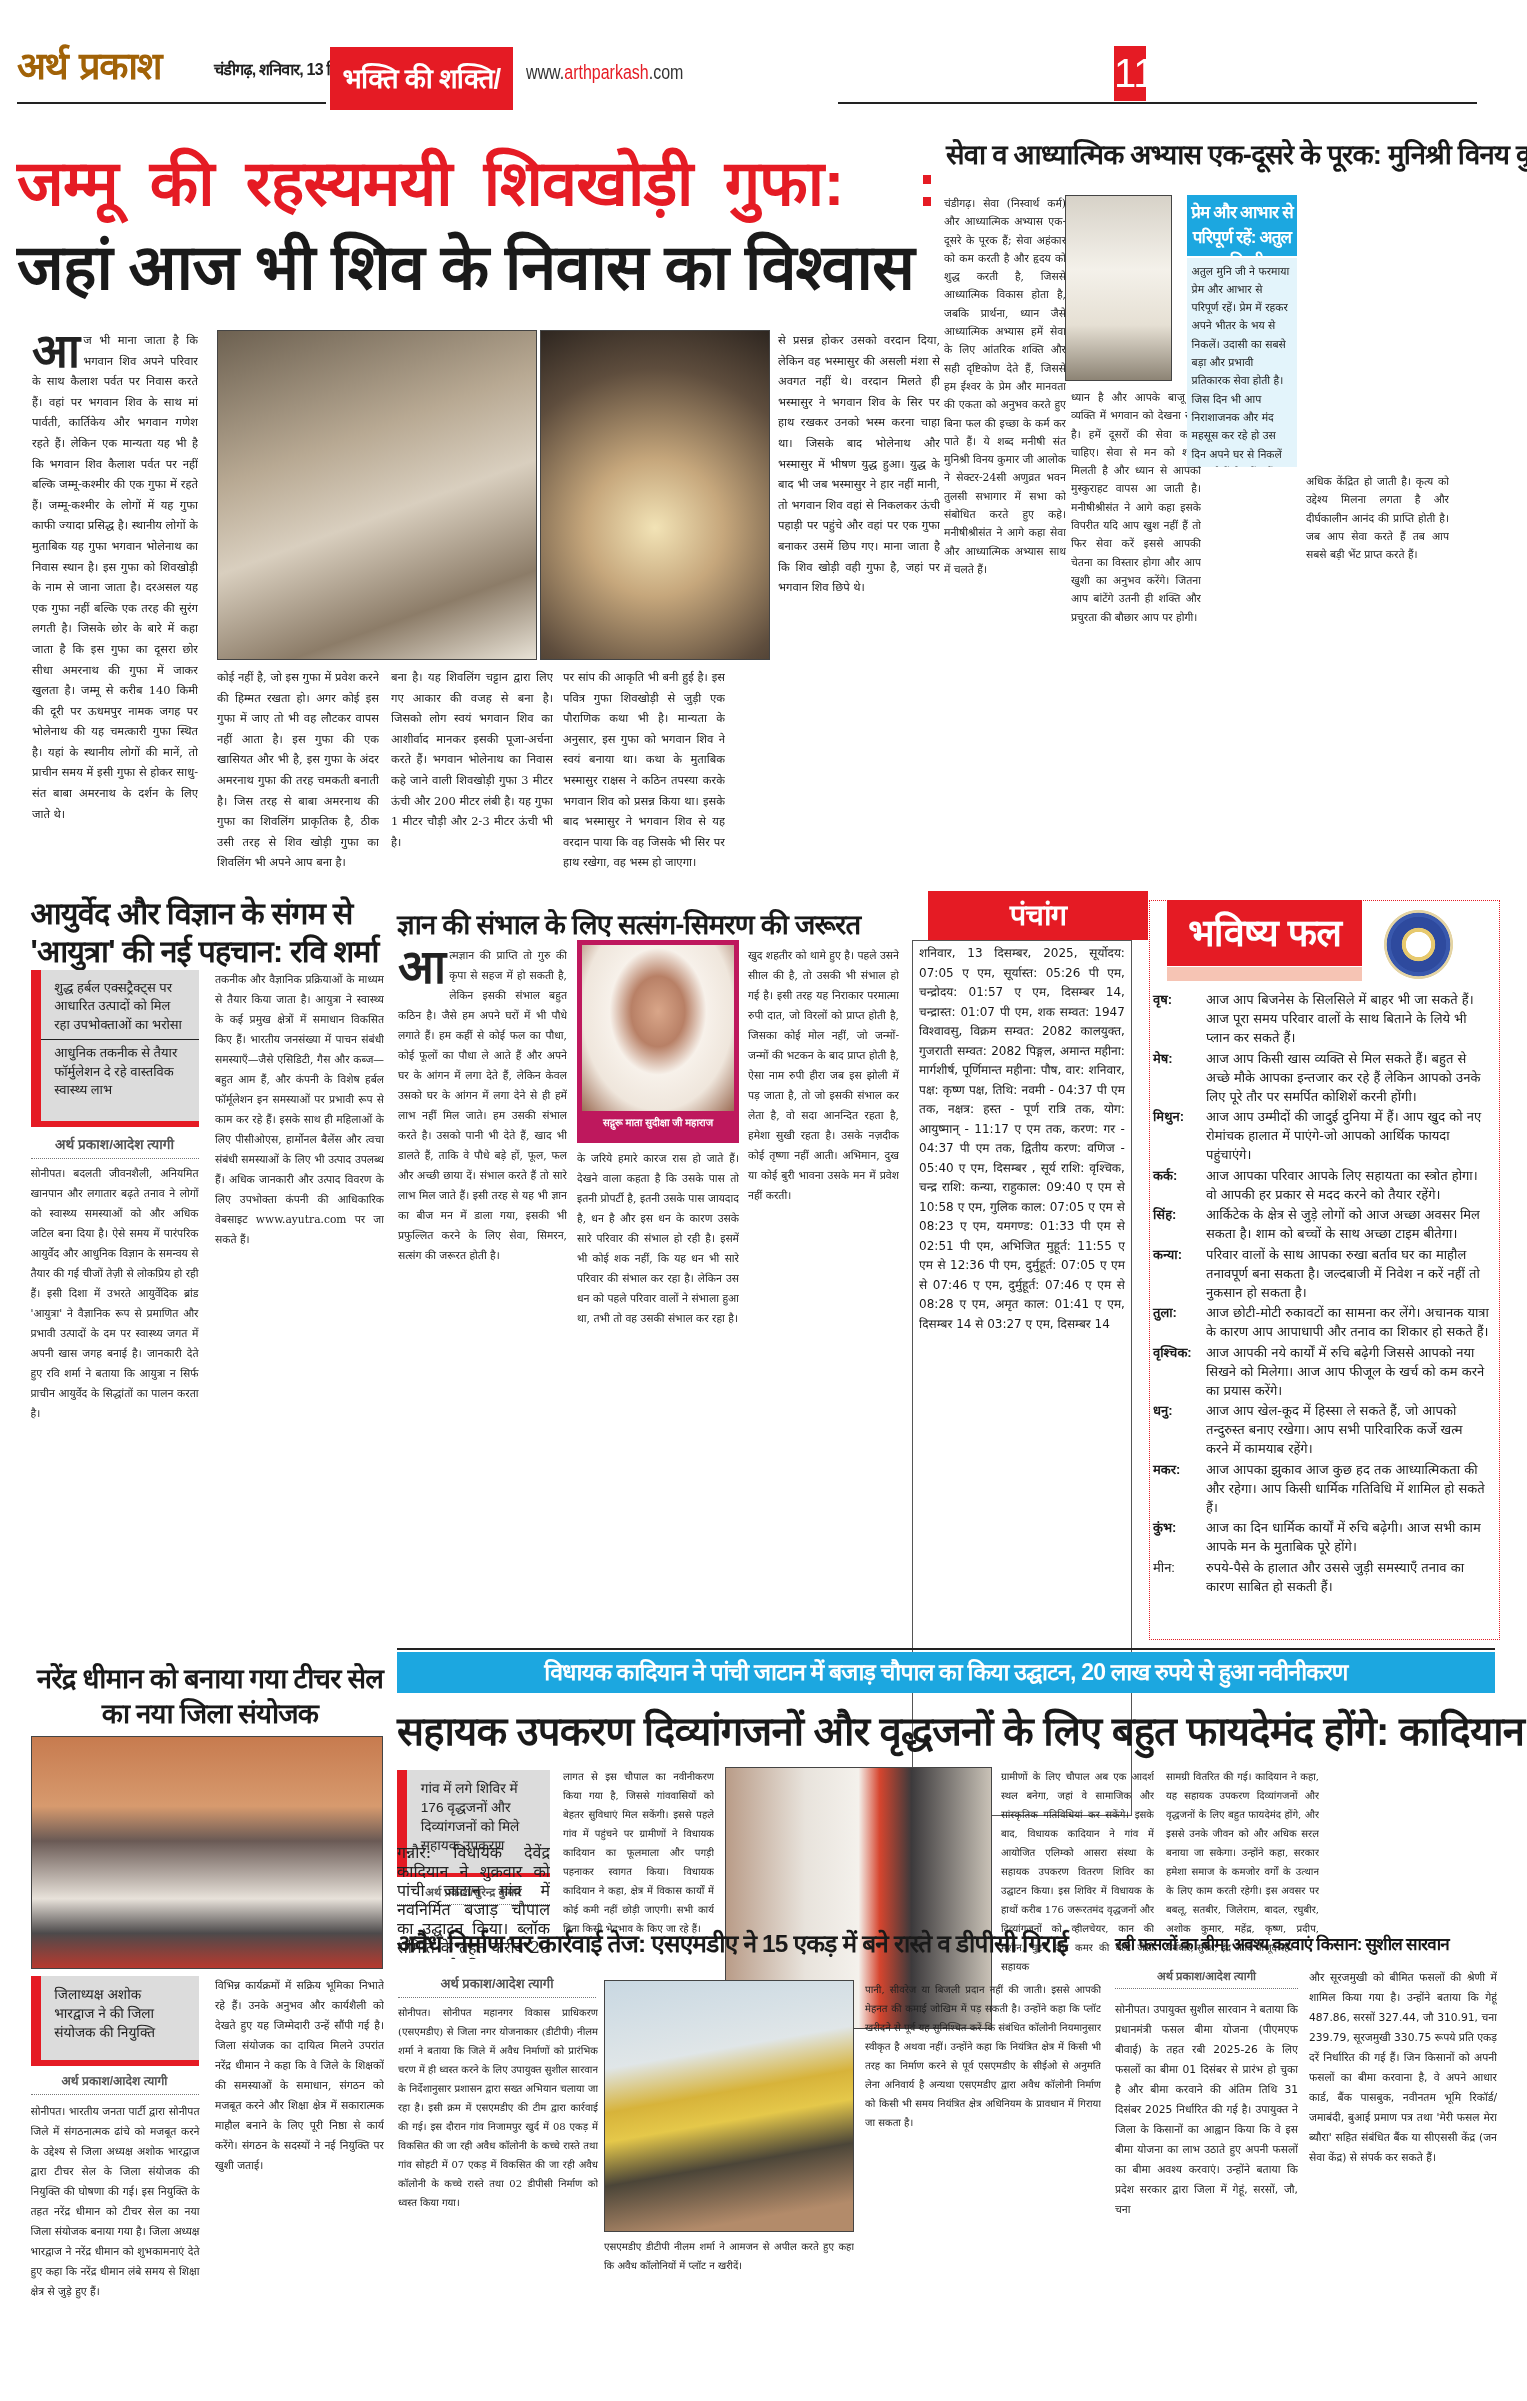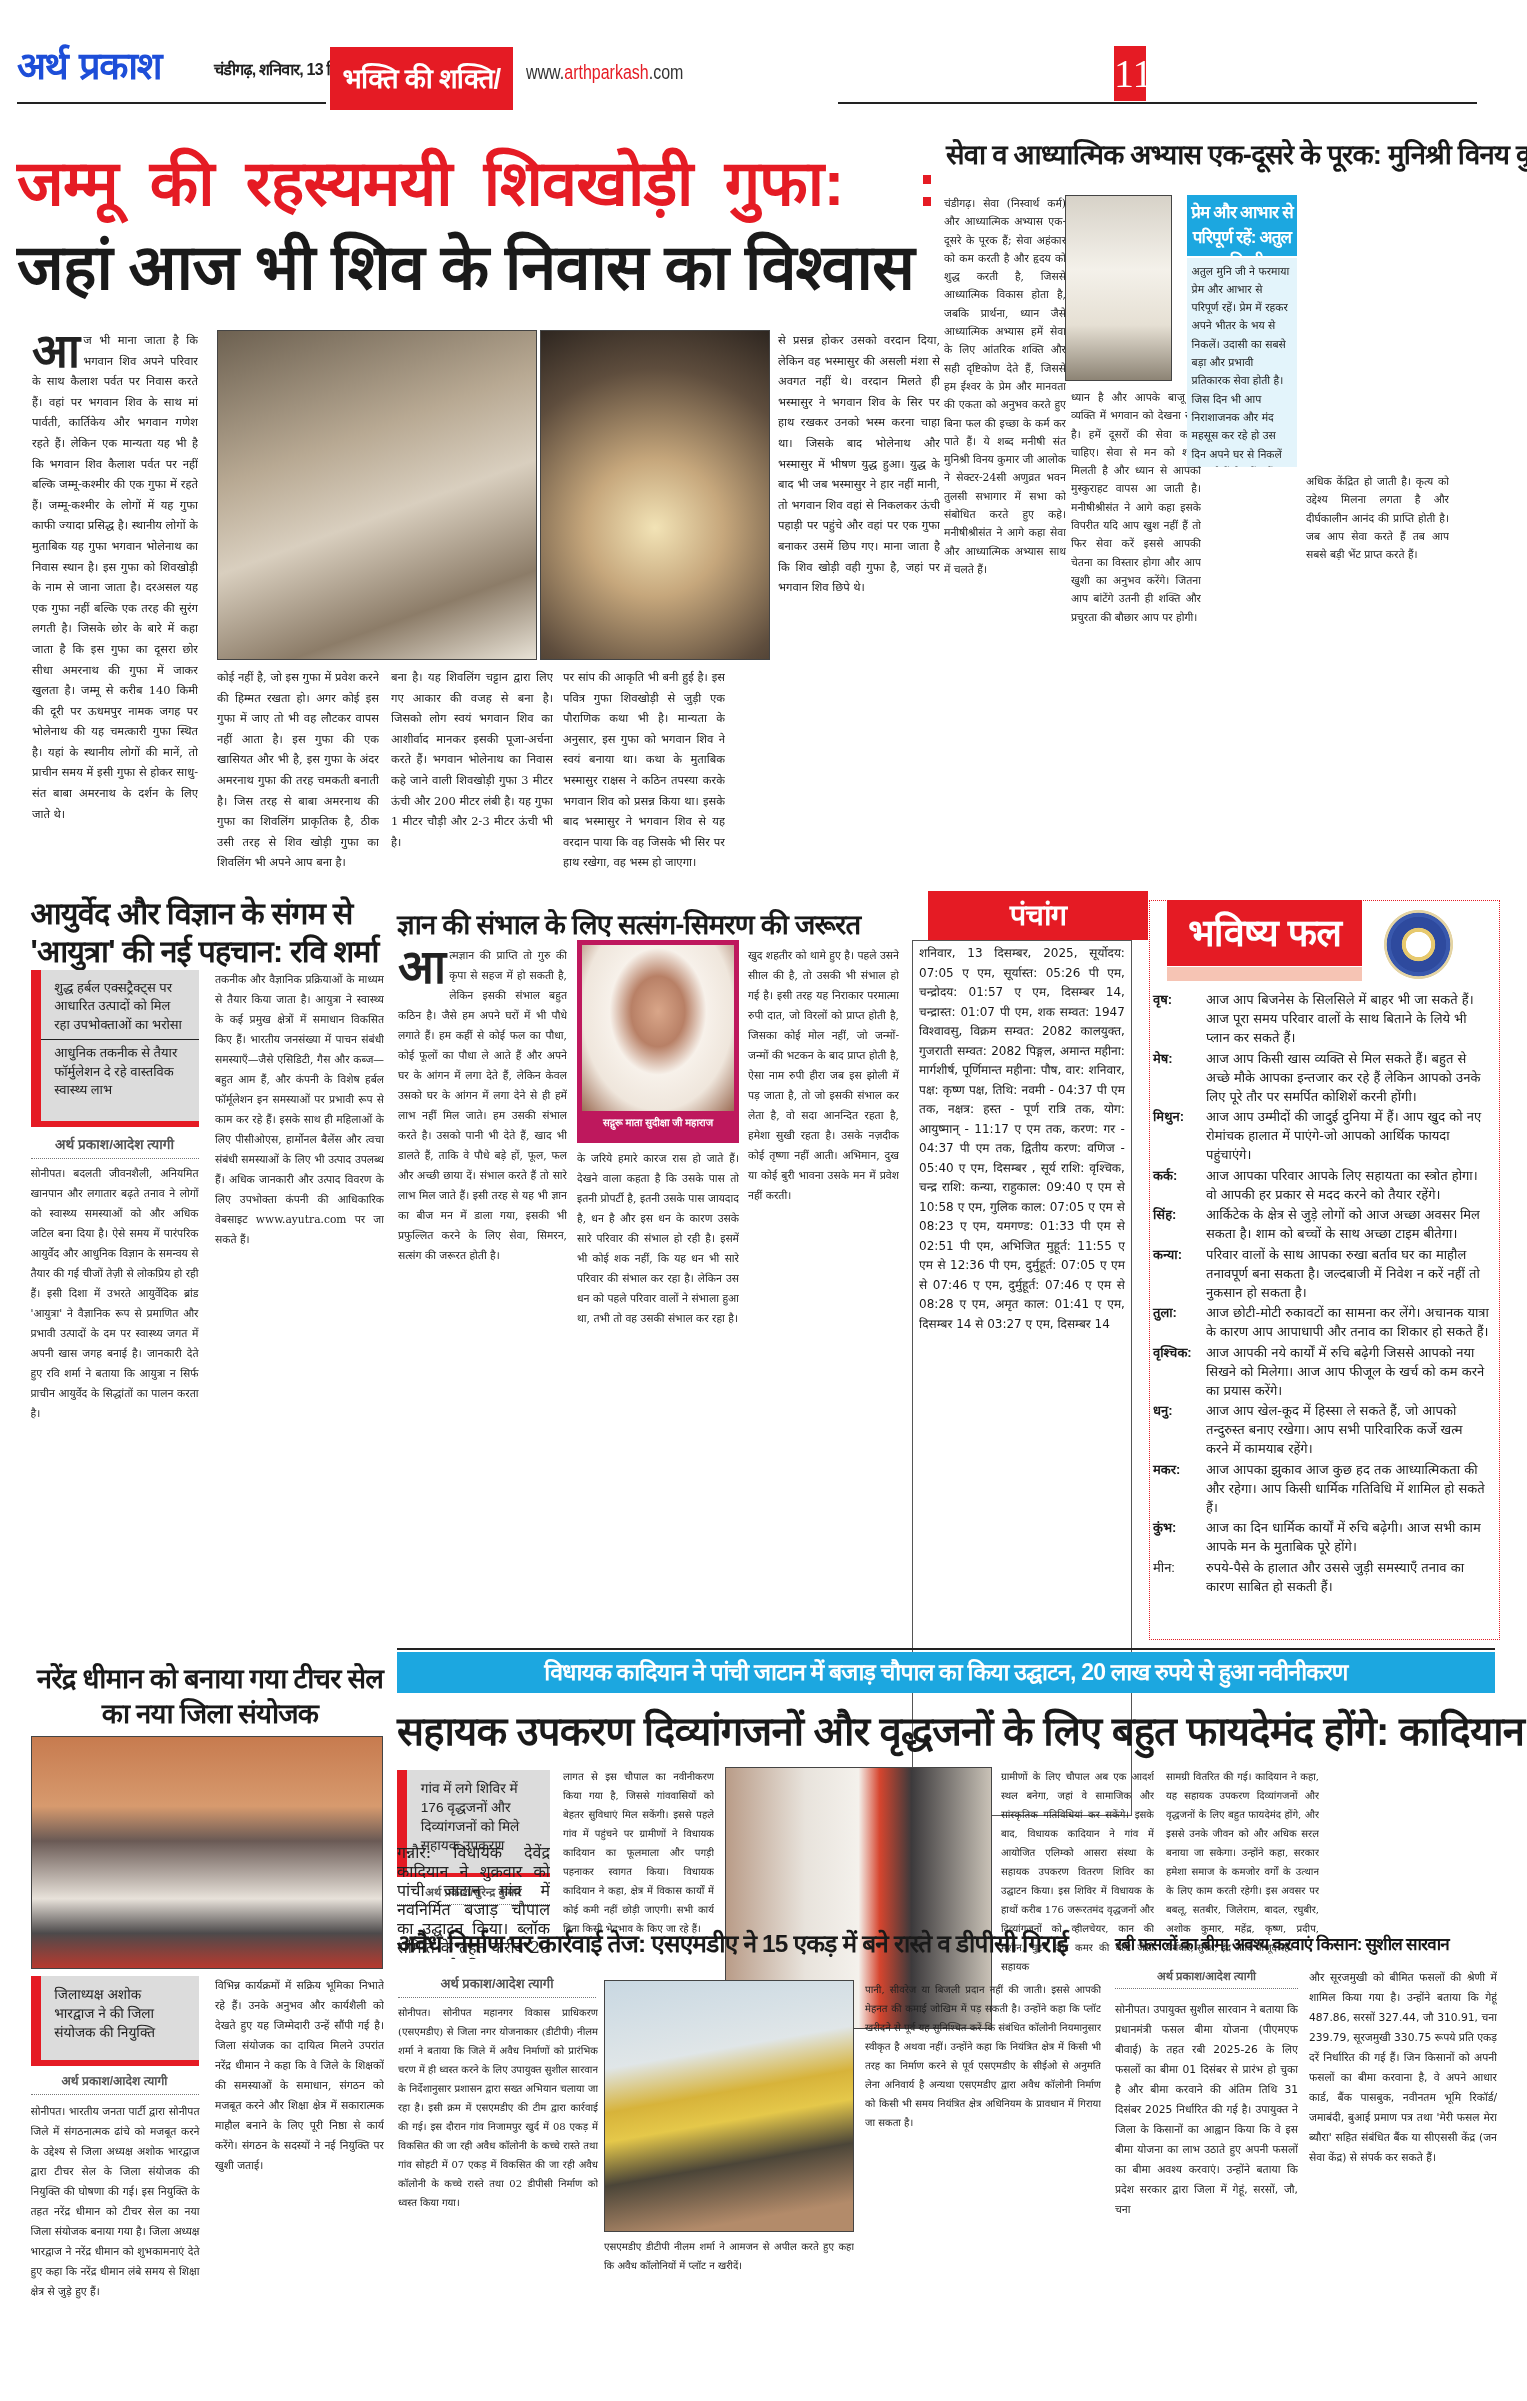--- a/index.html
+++ b/index.html
@@ -13,29 +13,29 @@
 .sidebox{background:#dcdcdc;border-left:10.7px solid #e51b24;border-bottom:6.1px solid #e51b24;padding:9.2px 13.7px;font-family:"Liberation Sans",sans-serif;font-size:18.3px;line-height:26px;color:#222}
 .sidebox .sep{border-top:1.5px solid #222;margin:4.6px -13.7px;}
 .col{overflow:hidden}
 .drop{float:left;font-size:47px;line-height:41px;font-weight:bold;margin-right:3.1px;font-family:"DejaVu Serif",serif}
 .rashi-row{display:flex;font-size:13px;line-height:19px;font-family:"DejaVu Sans",sans-serif;margin-bottom:1.5px}
 .rashi-row b{width:53px;flex:none;font-family:"Liberation Sans",sans-serif}
 </style>
 </head>
 <body>
 
-<div class="abs cond" style="left:17px;top:43px;font-size:38px;line-height:46px;color:#1d4ed8;font-family:'DejaVu Serif',serif;font-weight:bold;letter-spacing:-1.5px">अर्थ प्रकाश</div>
+<div class="abs cond" style="left:17px;top:43px;font-size:38px;line-height:46px;color:#a16207;font-family:'DejaVu Serif',serif;font-weight:bold;letter-spacing:-1.5px">अर्थ प्रकाश</div>
 <div class="abs cond" style="left:214px;top:58px;font-size:16px;color:#222">चंडीगढ़, शनिवार, 13 दिसंबर, 2025</div>
 <div class="abs rule" style="left:17px;top:102px;width:309px;height:2.3px"></div>
 <div class="abs cond" style="left:330px;top:47px;width:183px;height:63px;background:#e51b24;color:#fff;font-size:27.5px;line-height:63px;text-align:center;letter-spacing:-0.8px">भक्ति की शक्ति/अन्य</div>
 <div class="abs" style="left:526px;top:61px;font-family:'Liberation Sans',sans-serif;font-size:20px;color:#333;transform:scaleX(.8);transform-origin:left">
   <span>www.</span><span style="color:#e51b24">arthparkash</span><span>.com</span>
 </div>
 <div class="abs rule" style="left:838px;top:102px;width:639px;height:2.3px"></div>
-<div class="abs" style="left:1114px;top:46px;width:32px;height:55px;background:#e51b24;color:#fff;font-family:Liberation Serif, serif;font-size:40px;line-height:55px;text-align:center;transform:scaleX(1.0)">11</div>
+<div class="abs" style="left:1114px;top:46px;width:32px;height:55px;background:#e51b24;color:#fff;font-family:Liberation Sans, sans-serif;font-size:40px;line-height:55px;text-align:center;transform:scaleX(1.0)">11</div>
 
 <div class="abs cond" style="left:17px;top:145px;width:915px;font-size:63px;line-height:76px;color:#e51b24;word-spacing:15.3px">जम्मू की रहस्यमयी शिवखोड़ी गुफा:</div>
 <div class="abs cond" style="left:17px;top:229px;width:915px;font-size:63px;line-height:76px;color:#1a1a1a">जहां आज भी शिव के निवास का विश्वास</div>
 
 <div class="abs txt col" style="left:32px;top:330px;width:166px;height:549px">
   <span class="drop">आ</span><span>ज भी माना जाता है कि भगवान शिव अपने परिवार के साथ कैलाश पर्वत पर निवास करते हैं। वहां पर भगवान शिव के साथ मां पार्वती, कार्तिकेय और भगवान गणेश रहते हैं। लेकिन एक मान्यता यह भी है कि भगवान शिव कैलाश पर्वत पर नहीं बल्कि जम्मू-कश्मीर की एक गुफा में रहते हैं। जम्मू-कश्मीर के लोगों में यह गुफा काफी ज्यादा प्रसिद्ध है। स्थानीय लोगों के मुताबिक यह गुफा भगवान भोलेनाथ का निवास स्थान है। इस गुफा को शिवखोड़ी के नाम से जाना जाता है। दरअसल यह एक गुफा नहीं बल्कि एक तरह की सुरंग लगती है। जिसके छोर के बारे में कहा जाता है कि इस गुफा का दूसरा छोर सीधा अमरनाथ की गुफा में जाकर खुलता है। जम्मू से करीब 140 किमी की दूरी पर ऊधमपुर नामक जगह पर भोलेनाथ की यह चमत्कारी गुफा स्थित है। यहां के स्थानीय लोगों की मानें, तो प्राचीन समय में इसी गुफा से होकर साधु-संत बाबा अमरनाथ के दर्शन के लिए जाते थे।</span>
 </div>
 <div class="abs photo" style="left:217px;top:330px;width:320px;height:330px;background:linear-gradient(160deg,#6d6151,#b8a993 35%,#d9cfbf 55%,#8c7c68 80%,#e8e2d6)"></div>
 <div class="abs photo" style="left:540px;top:330px;width:230px;height:330px;background:radial-gradient(circle at 50% 60%,#f2e3b6 0,#c6a77c 30%,#5e4d3d 70%,#2e2620)"></div>
 <div class="abs txt col" style="left:217px;top:667px;width:162px;height:212px">कोई नहीं है, जो इस गुफा में प्रवेश करने की हिम्मत रखता हो। अगर कोई इस गुफा में जाए तो भी वह लौटकर वापस नहीं आता है। इस गुफा की एक खासियत और भी है, इस गुफा के अंदर अमरनाथ गुफा की तरह चमकती बनाती है। जिस तरह से बाबा अमरनाथ की गुफा का शिवलिंग प्राकृतिक है, ठीक उसी तरह से शिव खोड़ी गुफा का शिवलिंग भी अपने आप बना है।</div>

